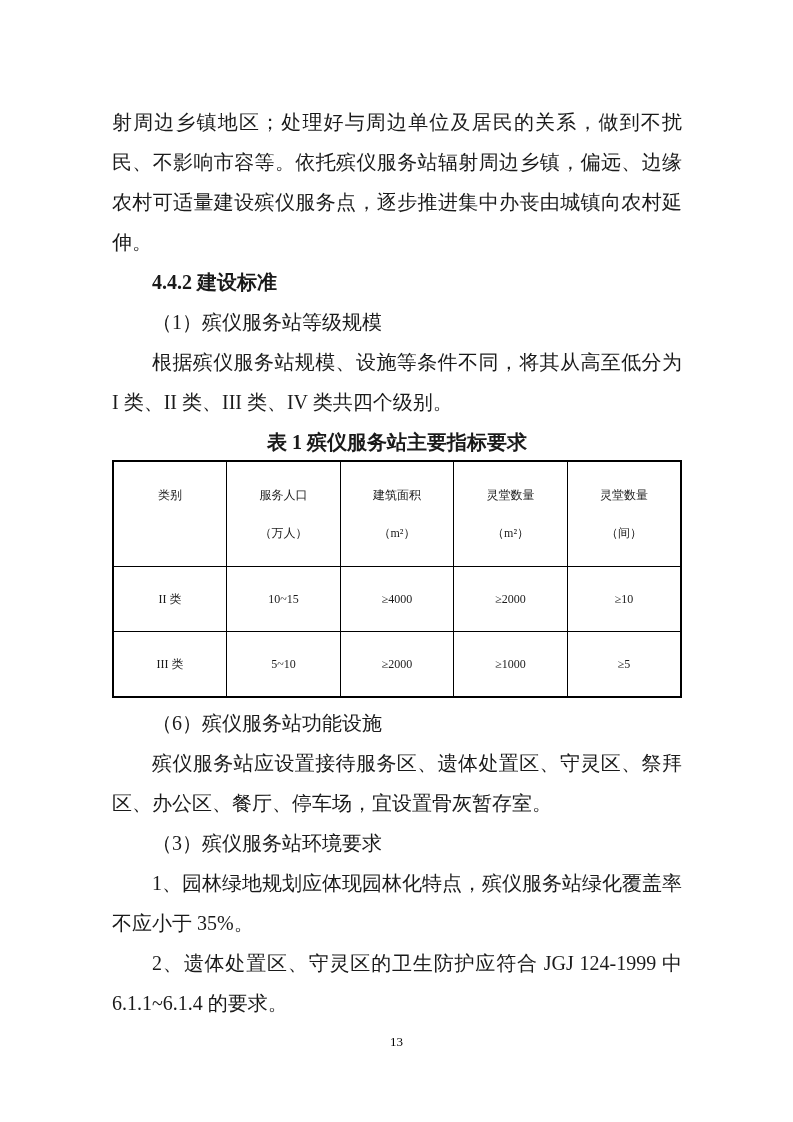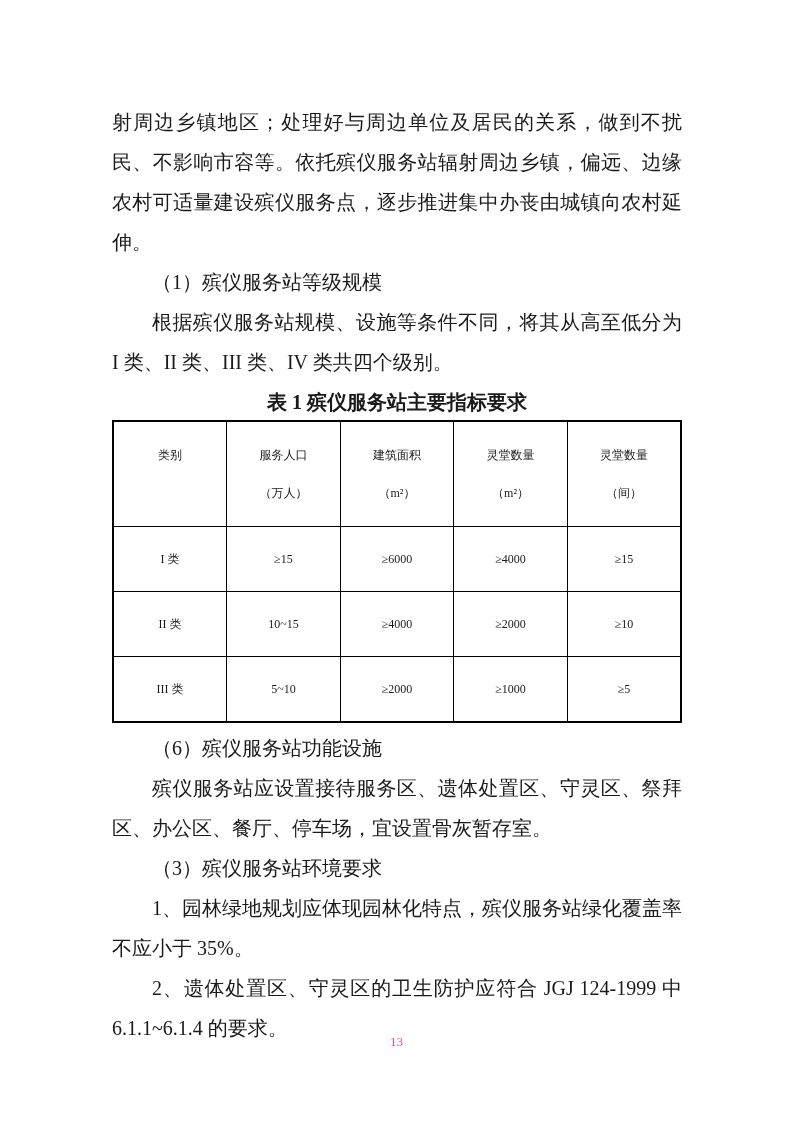--- a/index.html
+++ b/index.html
@@ -51,31 +51,32 @@
   table.spec th { height: 80px; }
   table.spec td { height: 40px; }
   th .hline { display: block; line-height: 38px; min-height: 38px; }
   .after-table { margin-top: 5px; }
   .page-number {
     position: absolute;
     left: 0; right: 0;
     top: 1034px;
     text-align: center;
     font-size: 13px;
-    color: #ec4899;
+    color: #000000;
   }
 </style>
 </head>
 <body>
 
 <div class="page">
   <div class="content">
 
     <p class="para">射周边乡镇地区；处理好与周边单位及居民的关系，做到不扰民、不影响市容等。依托殡仪服务站辐射周边乡镇，偏远、边缘农村可适量建设殡仪服务点，逐步推进集中办丧由城镇向农村延伸。</p>
 
+    <p class="para indent bold">4.4.2 建设标准</p>
 
     <p class="para indent">（1）殡仪服务站等级规模</p>
 
     <p class="para indent">根据殡仪服务站规模、设施等条件不同，将其从高至低分为 I 类、II 类、III 类、IV 类共四个级别。</p>
 
     <p class="table-title">表 1 殡仪服务站主要指标要求</p>
 
     <table class="spec">
       <thead>
         <tr>
@@ -96,27 +97,20 @@
             <span class="hline">（m²）</span>
           </th>
           <th>
             <span class="hline">灵堂数量</span>
             <span class="hline">（间）</span>
           </th>
         </tr>
       </thead>
       <tbody>
         <tr>
-          <td>I 类</td>
-          <td>≥15</td>
-          <td>≥6000</td>
-          <td>≥4000</td>
-          <td>≥15</td>
-        </tr>
-        <tr>
           <td>II 类</td>
           <td>10~15</td>
           <td>≥4000</td>
           <td>≥2000</td>
           <td>≥10</td>
         </tr>
         <tr>
           <td>III 类</td>
           <td>5~10</td>
           <td>≥2000</td>

